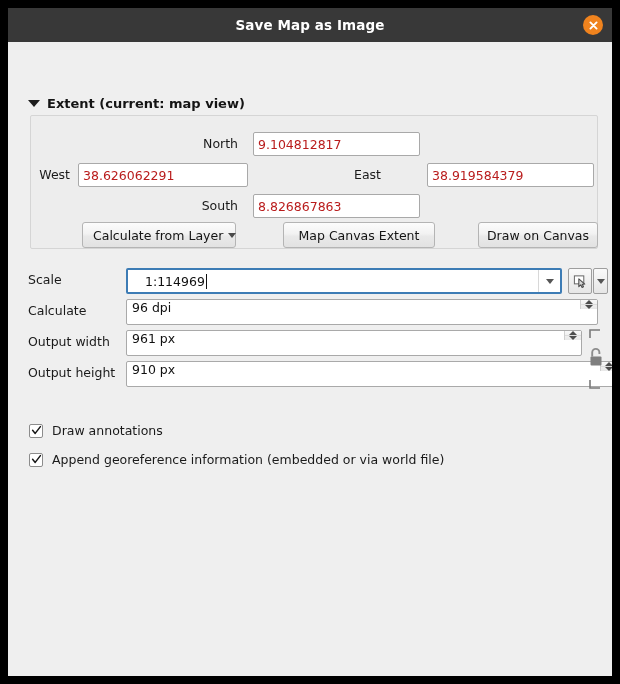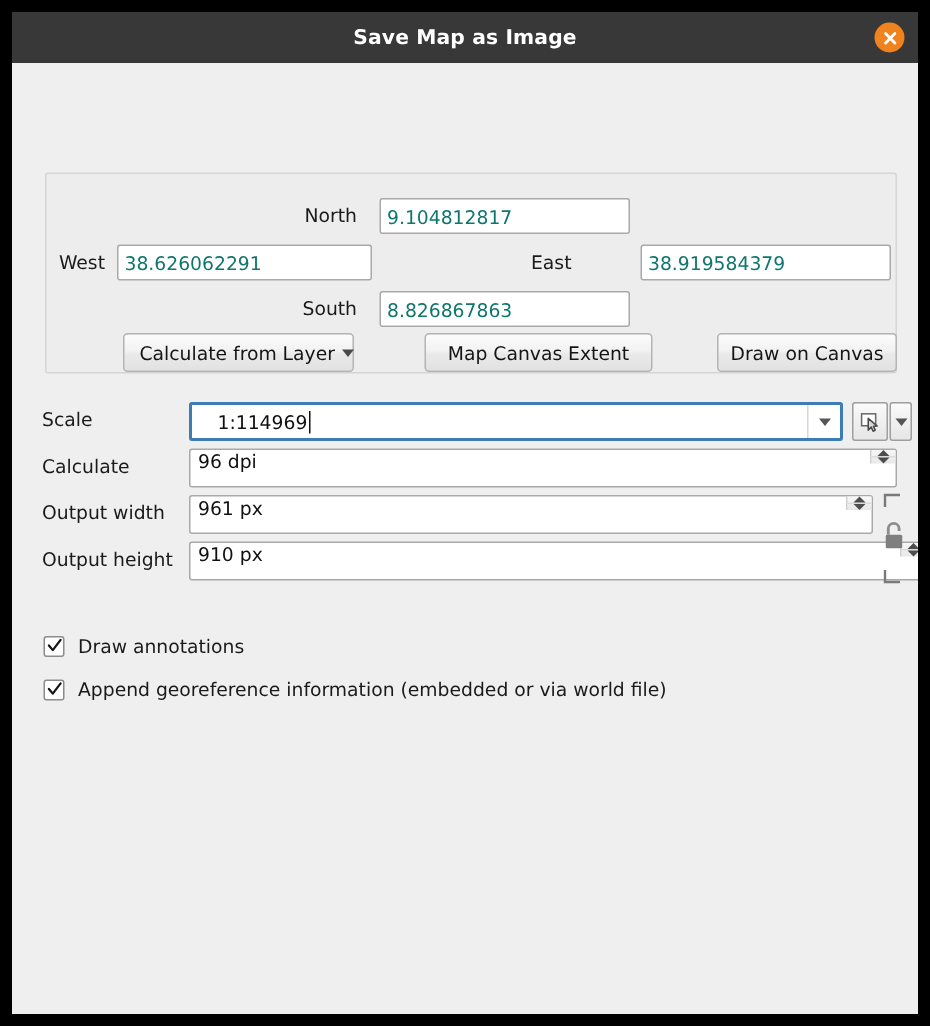--- a/index.html
+++ b/index.html
@@ -91,21 +91,21 @@
     background: #ededed;
   }
 
   
   .fld {
     background: #ffffff;
     border: 1px solid #a9a9a9;
     border-radius: 2px;
     font-family: "DejaVu Sans", "Liberation Sans", sans-serif;
     font-size: 12.5px;
-    color: #0f766e;
+    color: #b91c1c;
     padding: 0 4px;
     outline: none;
   }
   .lbl {
     font-size: 12.5px;
     color: #1a1a1a;
     white-space: nowrap;
   }
 
   
@@ -316,20 +316,24 @@
     <div class="titlebar-text">Save Map as Image</div>
     <button class="close-btn" title="Close">
       <svg width="11" height="11" viewBox="0 0 11 11">
         <path d="M2.4 2.4 L8.6 8.6 M8.6 2.4 L2.4 8.6" stroke="#ffffff" stroke-width="1.9" stroke-linecap="round"></path>
       </svg>
     </button>
   </div>
 
   <div class="body">
 
+    <div class="group-header">
+      <span class="tri"></span>
+      <span class="group-title">Extent (current: map view)</span>
+    </div>
 
     <div class="groupbox"></div>
 
     <div class="lbl ex-lbl" id="north-label">North</div>
     <input class="fld ex-fld" id="north-input" value="9.104812817" style="">
 
     <div class="lbl ex-lbl" id="west-label">West</div>
     <input class="fld ex-fld" id="west-input" value="38.626062291" style="">
 
     <div class="lbl ex-lbl" id="east-label">East</div>

